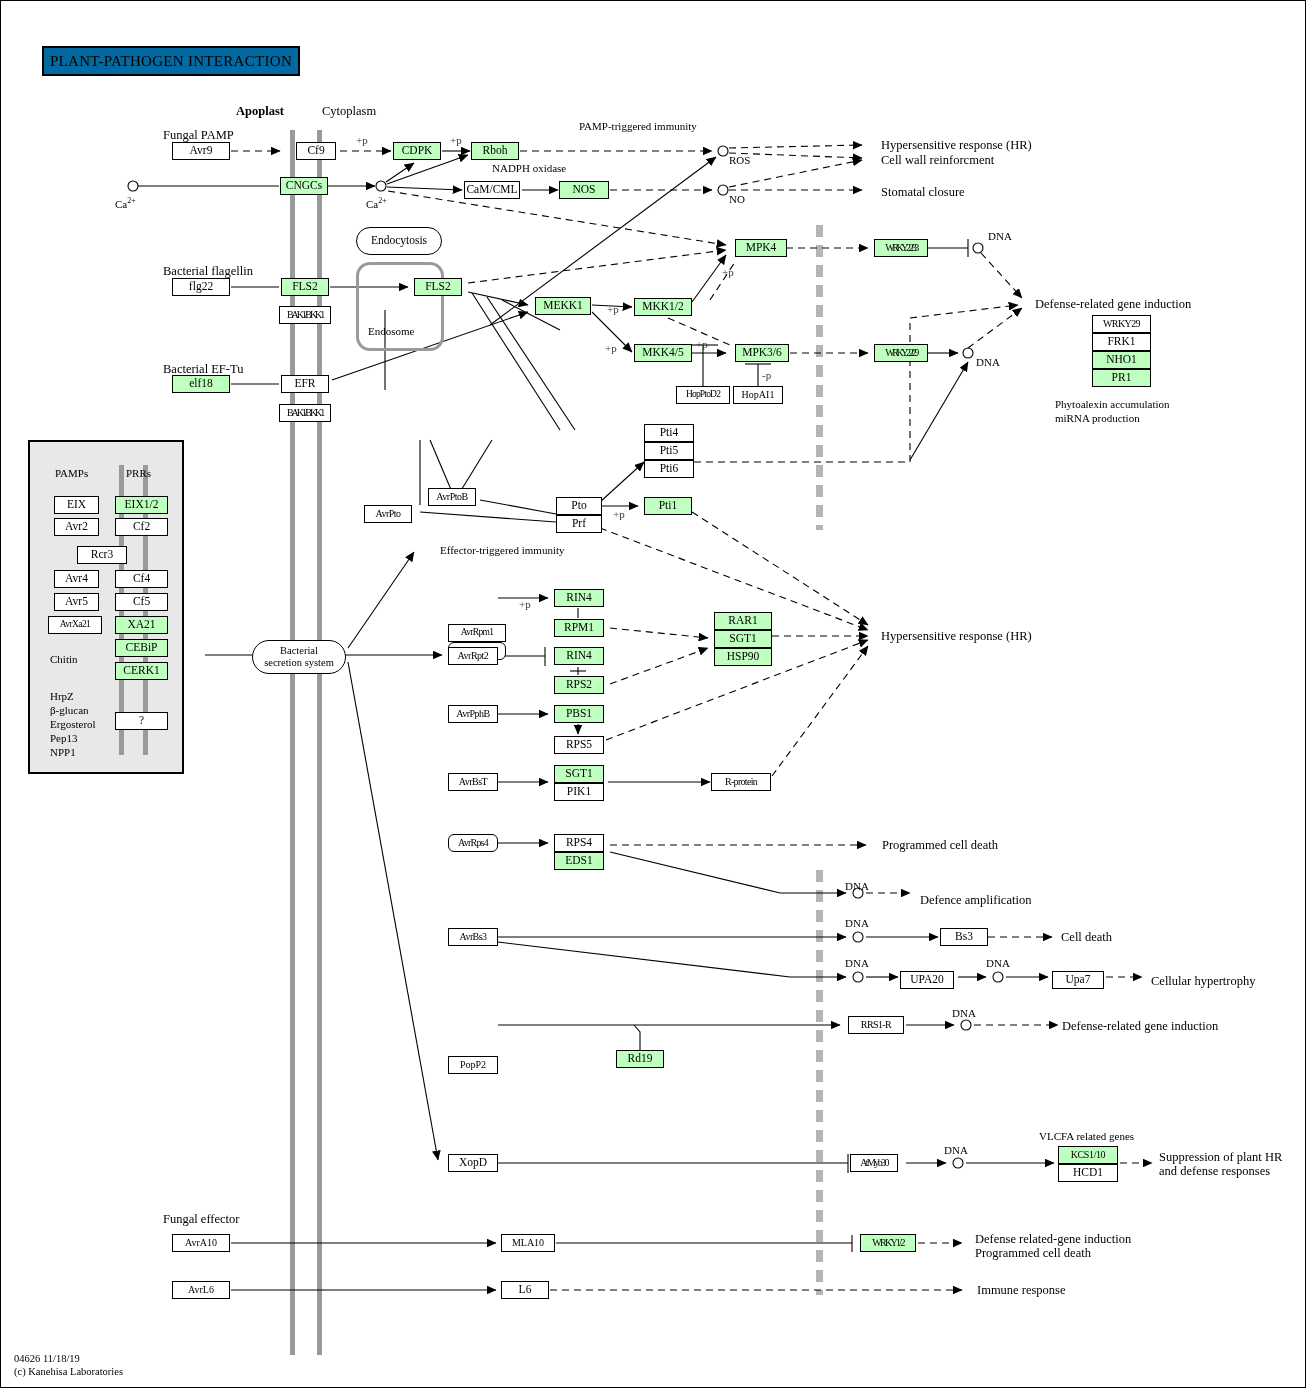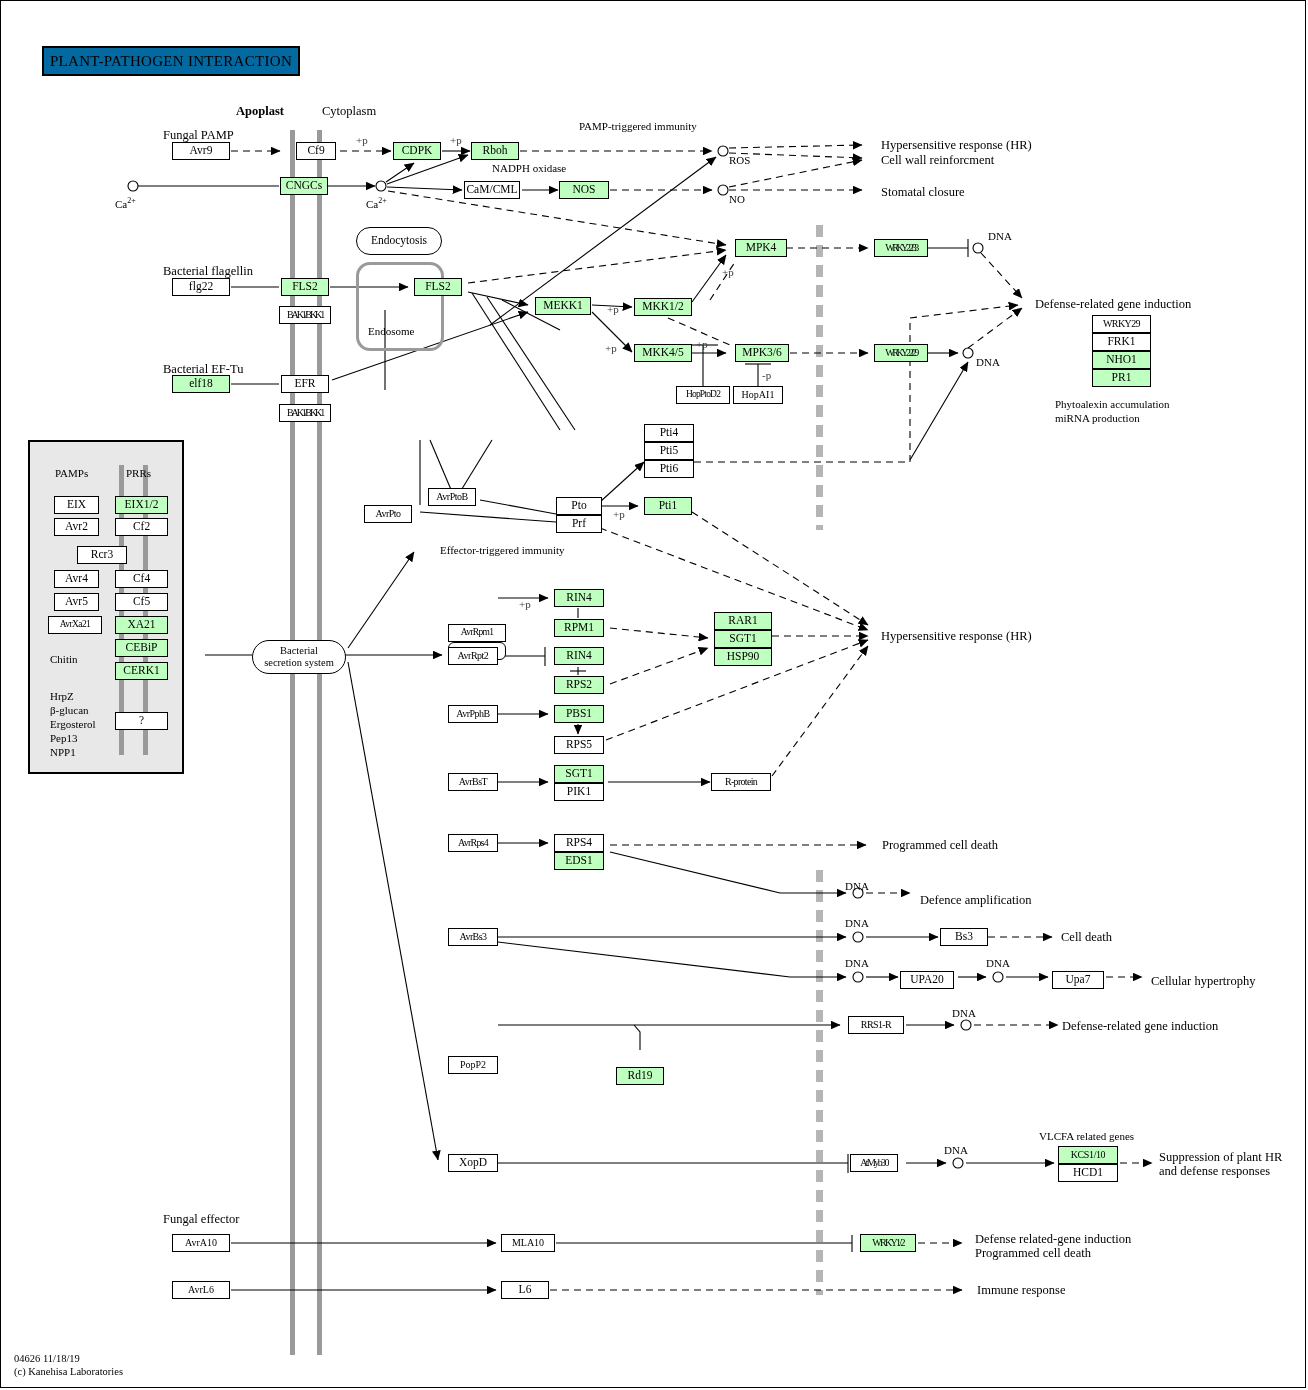--- a/index.html
+++ b/index.html
@@ -355,21 +355,21 @@
   </div>
   <div class="node h18" style="left:711px;top:773px;width:60px;font-size:10px;letter-spacing:-0.7px;">R-protein</div>
 
   <div class="stack" style="left:714px;top:612px;width:58px;">
     <div class="node h18 green">RAR1</div>
     <div class="node h18 green">SGT1</div>
     <div class="node h18 green">HSP90</div>
   </div>
   <div class="lbl" style="left:881px;top:629px;">Hypersensitive response (HR)</div>
 
-  <div class="node h18" style="left:448px;top:834px;width:50px;font-size:10px;letter-spacing:-0.8px;">AvrRps4</div>
+  <div class="node h18" style="left:448px;top:834px;width:50px;font-size:10px;letter-spacing:-0.8px;border-radius:6px;">AvrRps4</div>
   <div class="stack" style="left:554px;top:834px;width:50px;">
     <div class="node h18">RPS4</div>
     <div class="node h18 green">EDS1</div>
   </div>
   <div class="lbl" style="left:882px;top:838px;">Programmed cell death</div>
 
   <div class="lbl sm" style="left:845px;top:880px;">DNA</div>
   <div class="lbl" style="left:920px;top:893px;">Defence amplification</div>
 
   <div class="node h18" style="left:448px;top:928px;width:50px;font-size:10px;letter-spacing:-0.6px;">AvrBs3</div>
@@ -380,21 +380,21 @@
   <div class="lbl sm" style="left:845px;top:957px;">DNA</div>
   <div class="node h18" style="left:900px;top:971px;width:54px;">UPA20</div>
   <div class="lbl sm" style="left:986px;top:957px;">DNA</div>
   <div class="node h18" style="left:1052px;top:971px;width:52px;">Upa7</div>
   <div class="lbl" style="left:1151px;top:974px;">Cellular hypertrophy</div>
 
   <div class="node h18" style="left:448px;top:1056px;width:50px;font-size:10px;">PopP2</div>
   <div class="node h18" style="left:848px;top:1016px;width:56px;font-size:10px;letter-spacing:-0.6px;">RRS1-R</div>
   <div class="lbl sm" style="left:952px;top:1007px;">DNA</div>
   <div class="lbl" style="left:1062px;top:1019px;">Defense-related gene induction</div>
-  <div class="node h18 green" style="left:616px;top:1050px;width:48px;margin-top:17px;">Rd19</div>
+  <div class="node h18 green" style="left:616px;top:1050px;width:48px;">Rd19</div>
 
   <div class="lbl sm" style="left:1039px;top:1130px;">VLCFA related genes</div>
   <div class="node h18" style="left:448px;top:1154px;width:50px;">XopD</div>
   <div class="node h18" style="left:850px;top:1154px;width:48px;font-size:10px;letter-spacing:-1.6px;">AtMyb30</div>
   <div class="lbl sm" style="left:944px;top:1144px;">DNA</div>
   <div class="stack" style="left:1058px;top:1146px;width:60px;">
     <div class="node h18 green" style="font-size:10px;letter-spacing:-0.4px;">KCS1/10</div>
     <div class="node h18">HCD1</div>
   </div>
   <div class="lbl" style="left:1159px;top:1150px;">Suppression of plant HR</div>

